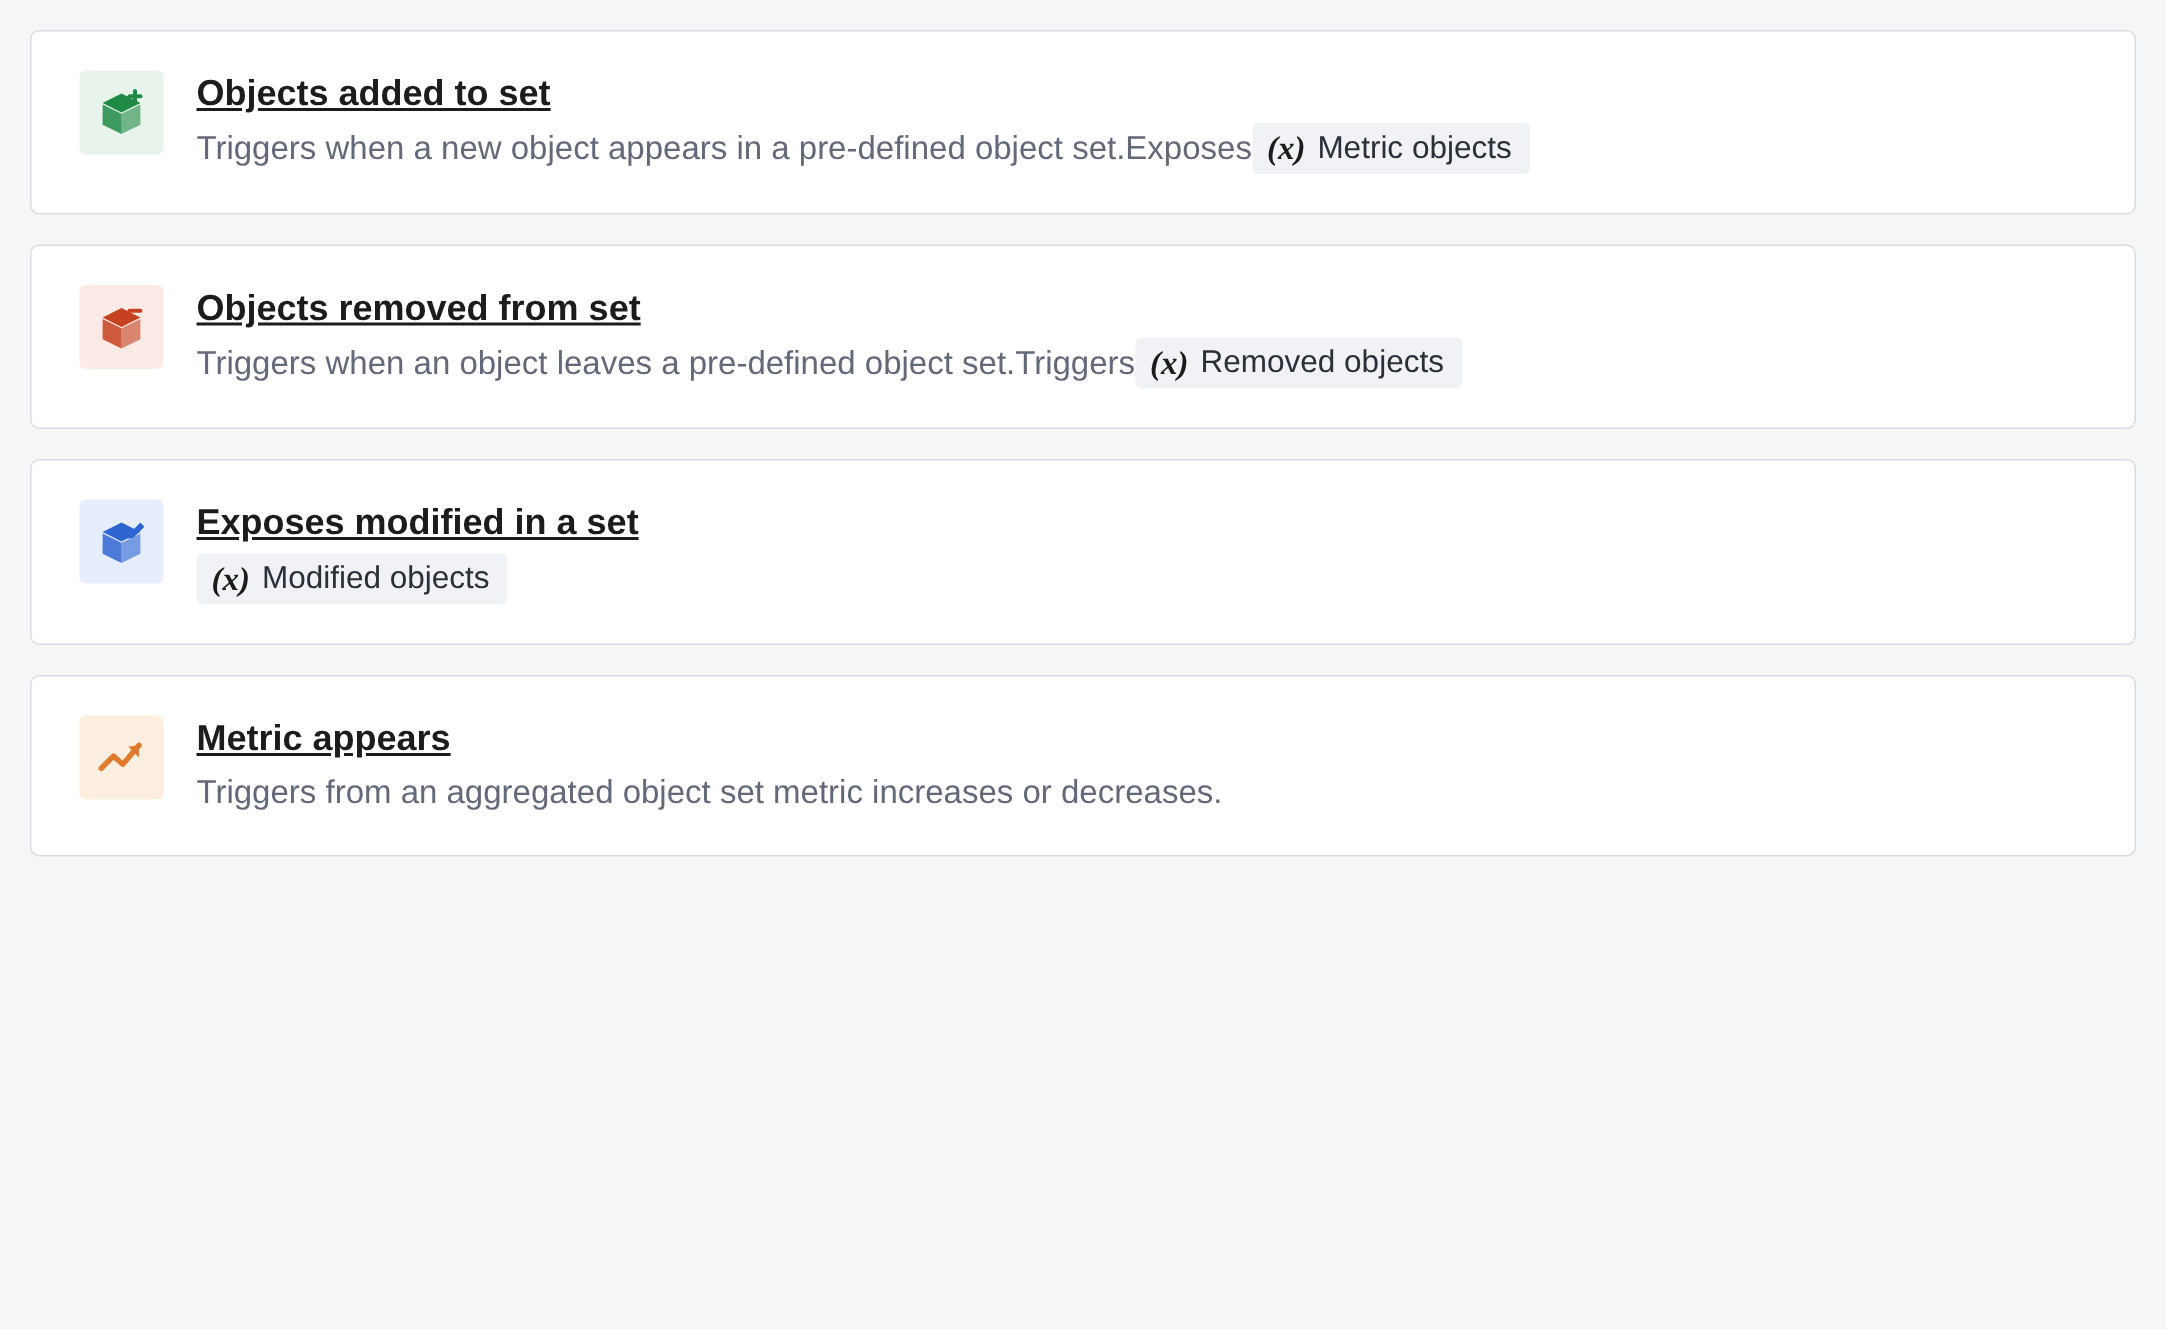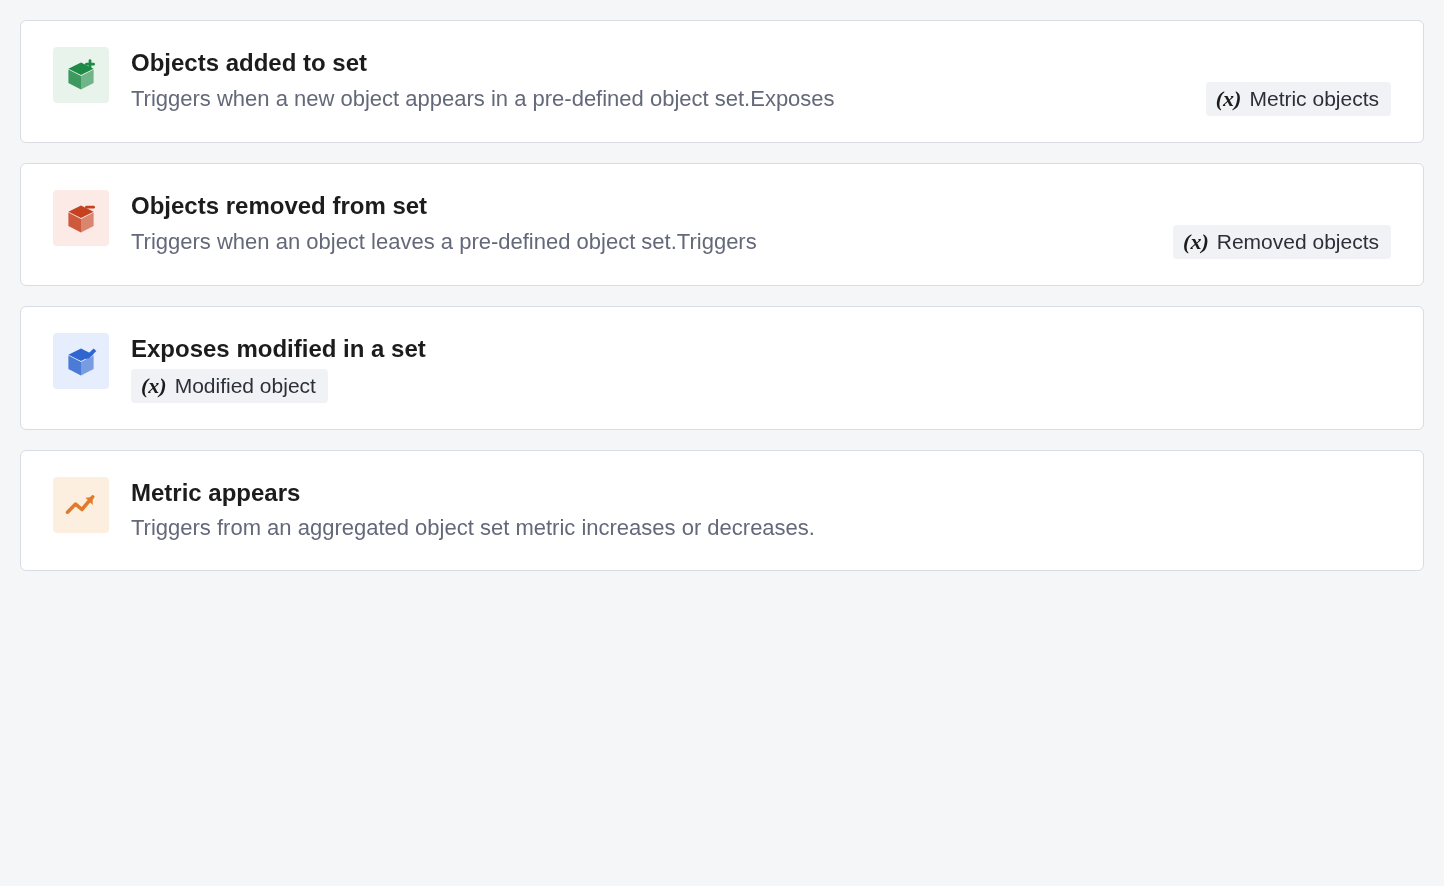--- a/index.html
+++ b/index.html
@@ -37,26 +37,26 @@
   .content {
     flex: 1;
     min-width: 0;
   }
   .title {
     font-size: 24px;
     font-weight: 700;
     color: #1c1c1c;
     margin: 0 0 4px 0;
     line-height: 1.3;
+    text-decoration: underline;
   }
   .desc-row {
     display: flex;
     align-items: center;
     flex-wrap: wrap;
-    justify-content: space-between;
   }
   .desc {
     font-size: 22px;
     color: #64697a;
     line-height: 1.45;
   }
   .badge {
     display: inline-flex;
     align-items: center;
     gap: 8px;
@@ -142,21 +142,21 @@
         <g fill="currentColor">
           <polygon points="26,14 34,6 37,9 29,17 25,18"></polygon>
         </g>
       </svg>
     </div>
     <div class="content">
       <div class="title">Exposes modified in a set</div>
       <div class="desc-row">
         <span class="badge">
           <span class="badge-var">(x)</span>
-          <span>Modified object</span>
+          <span>Modified objects</span>
         </span>
       </div>
     </div>
   </div>
 
   <div class="card">
     <div class="icon-box" style="background:#fdefe0;color:#e07a2d;">
       <svg width="36" height="36" viewBox="0 0 40 40">
         <path d="M5 28 L14 19 L21 25 L33 11" fill="none" stroke="currentColor" stroke-width="4" stroke-linecap="round" stroke-linejoin="round"></path>
         <polygon points="33,11 33,20 25,12" fill="currentColor"></polygon>

